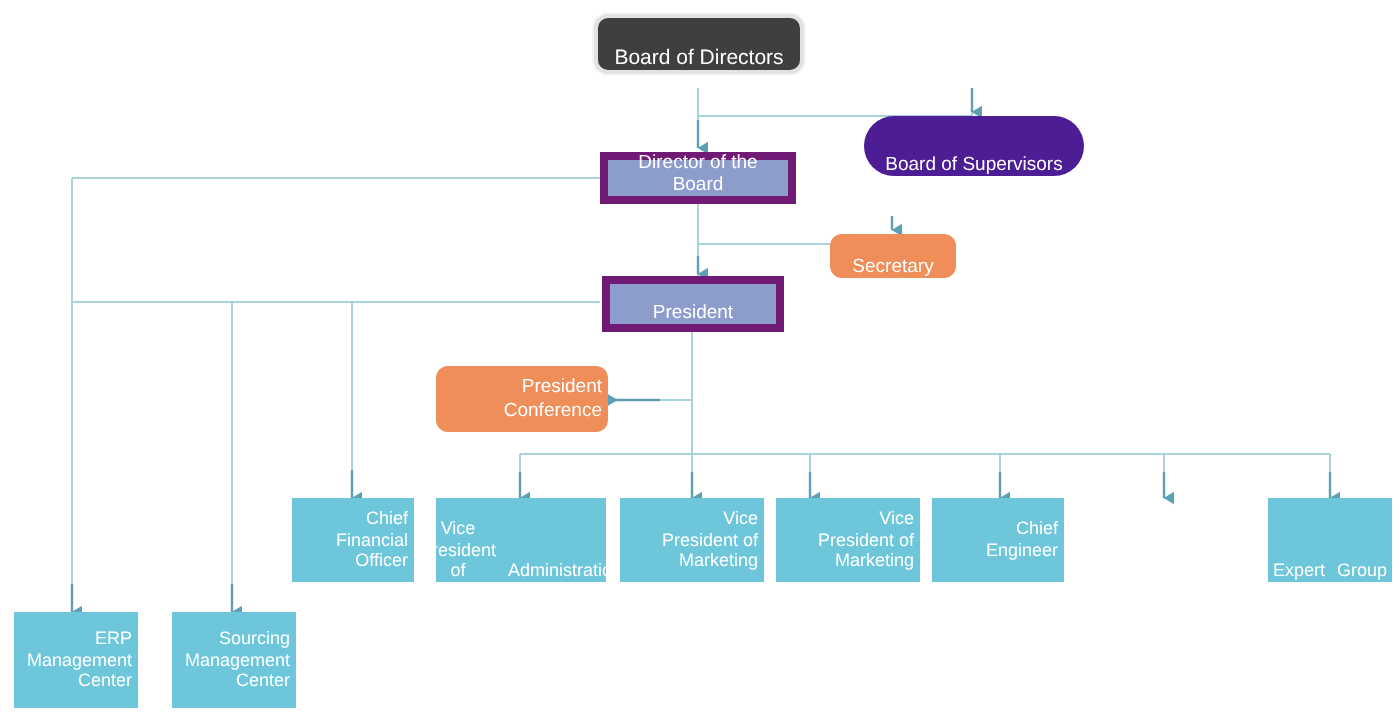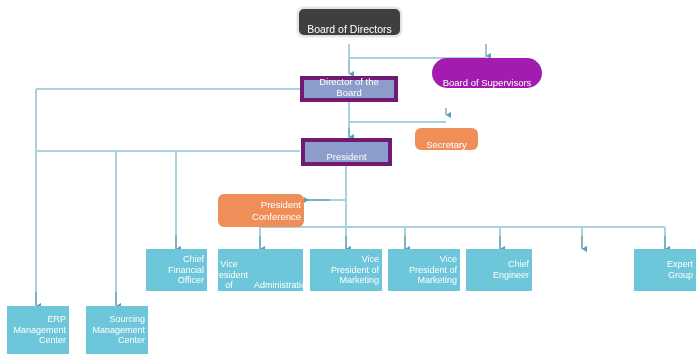--- a/index.html
+++ b/index.html
@@ -41,29 +41,28 @@
     border-radius: 7px;
     font-size: 10.5px;
     box-shadow: 0 0 0 1px rgba(0,0,0,0.04);
   }
   .node-blue {
     background: #8c9ccb;
     border: 4px solid #701a75;
     font-size: 9.5px;
   }
   .node-pill {
-    background: #a21caf;
+    background: #4c1d95;
     border-radius: 999px;
     font-size: 9.5px;
   }
   .node-orange {
     background: #f08e5a;
     border-radius: 6px;
     font-size: 9.5px;
-    margin-top: 11px;
   }
   .node-teal {
     background: #6ec6da;
     font-size: 9px;
   }
   .node span {
     display: block;
     padding: 0 3px;
   }
 </style>
@@ -177,21 +176,21 @@
     <span>President of</span>
     <span>Marketing</span>
   </div>
 
   <div class="node node-teal" style="left:466px; top:249px; width:66px; height:42px; flex-direction:column;">
     <span>Chief</span>
     <span>Engineer</span>
   </div>
 
 
-  <div class="node node-teal" style="left:634px; top:249px; width:62px; height:42px; flex-direction:column;">
+  <div class="node node-teal" style="left:634px; top:249px; width:62px; height:42px; flex-direction:row;">
     <span>Expert</span>
     <span>Group</span>
   </div>
 
   <div class="node node-teal" style="left:7px; top:306px; width:62px; height:48px; flex-direction:column;padding-left:44px;">
     <span>ERP</span>
     <span>Management</span>
     <span>Center</span>
   </div>
 

